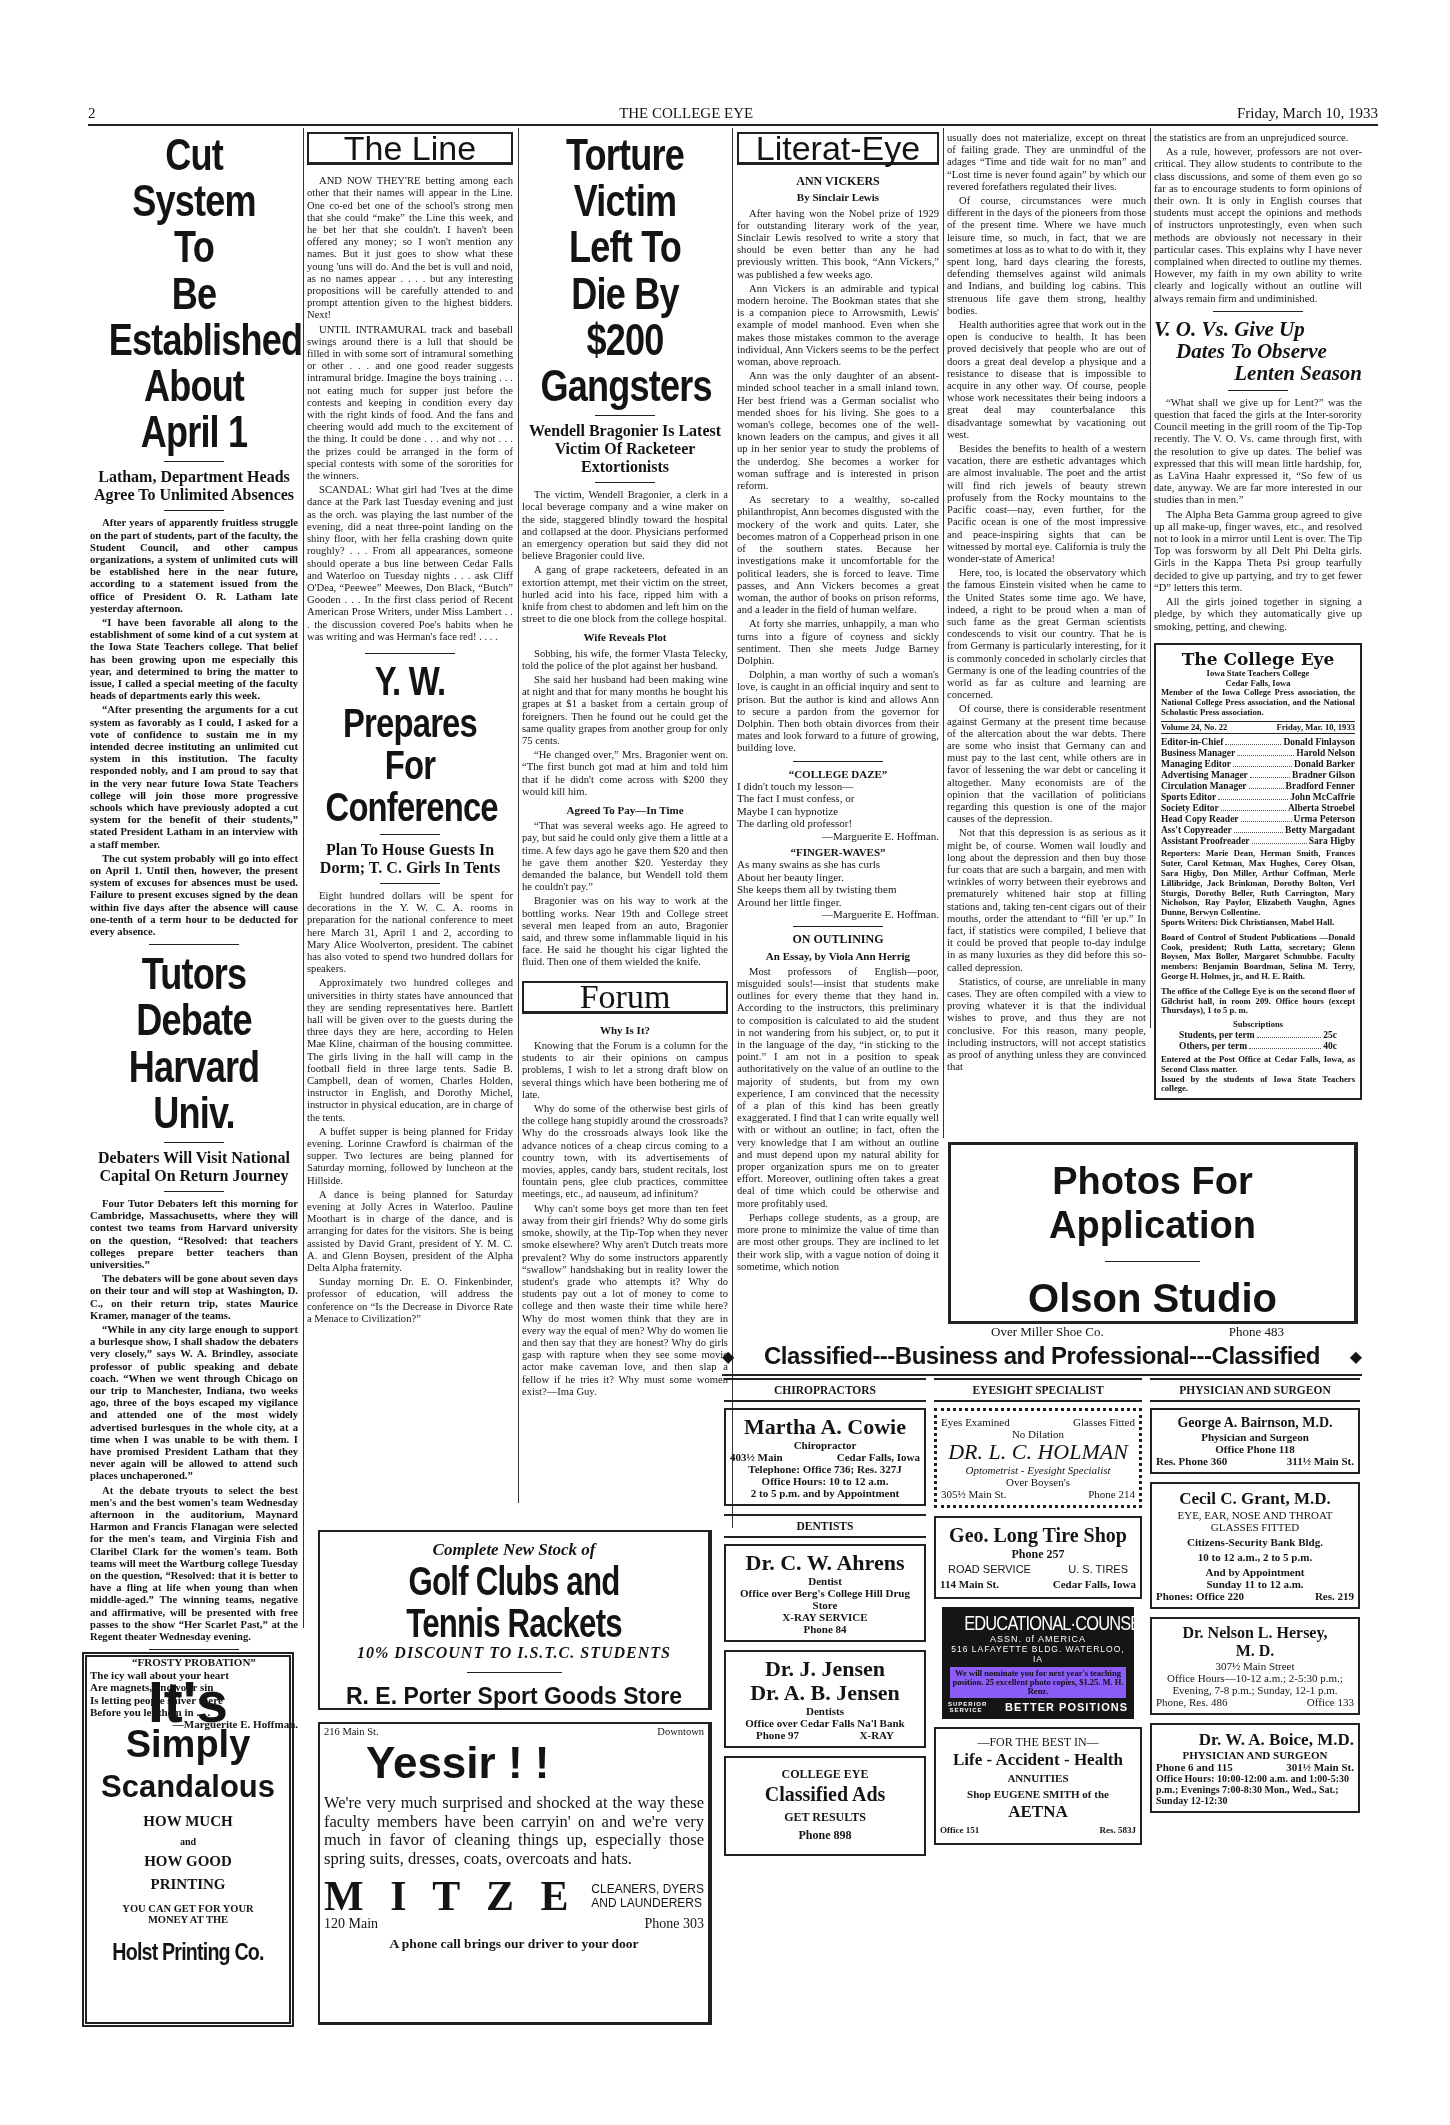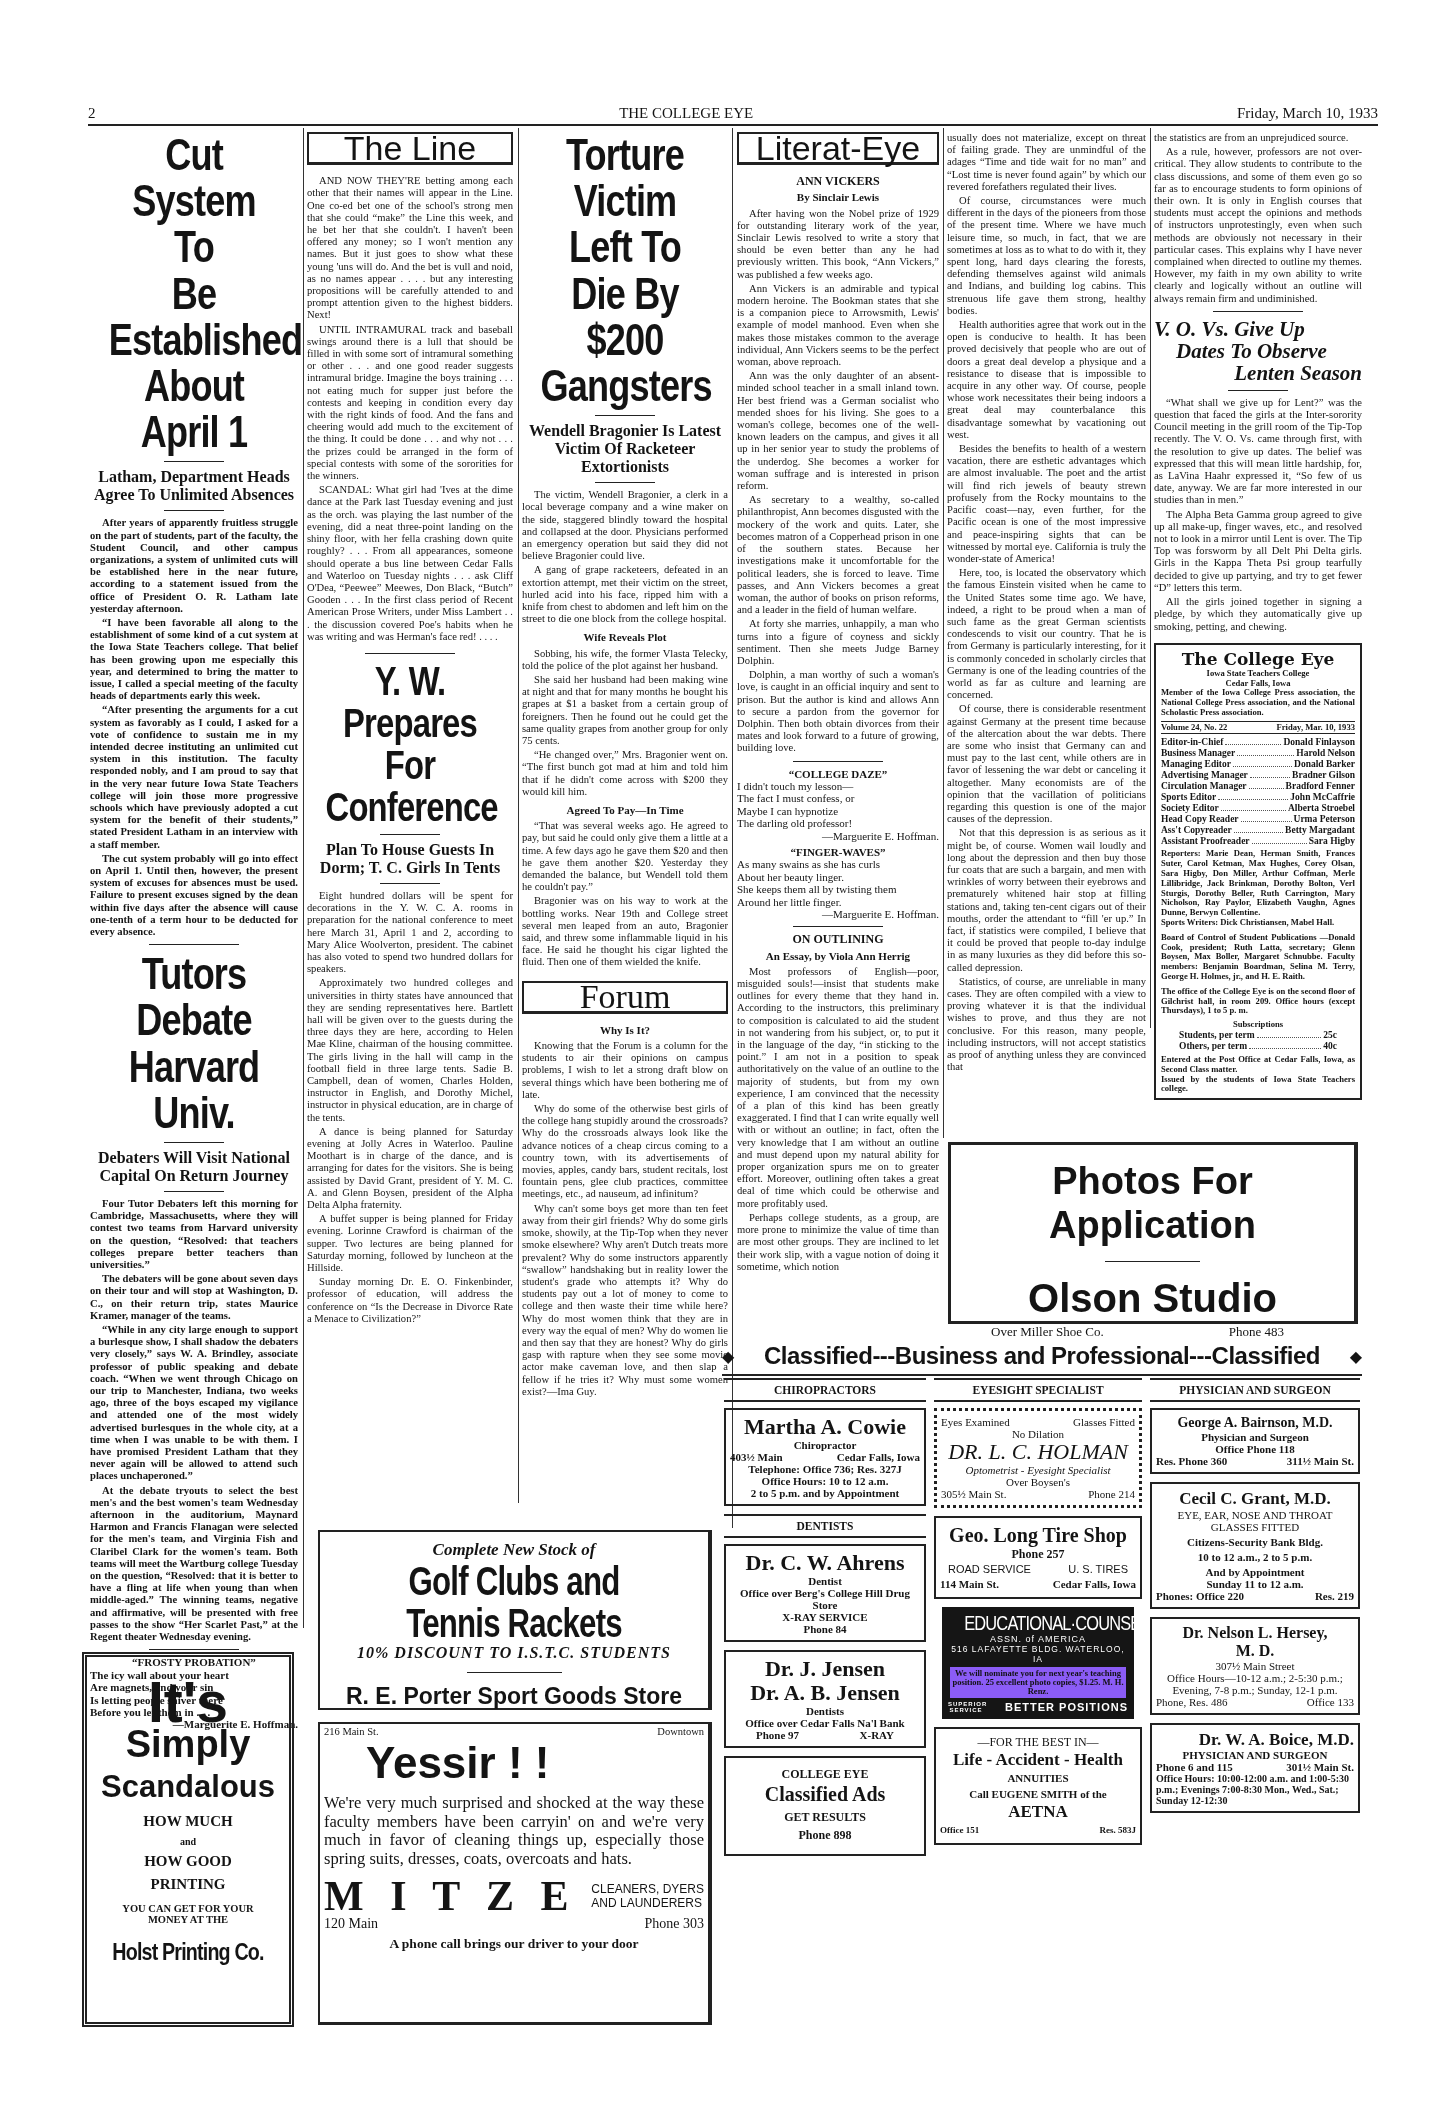--- a/index.html
+++ b/index.html
@@ -104,22 +104,22 @@
   <div class="dash" style="width:90px;margin-top:10px"></div>
   <div class="hl hl-xl" style="font-size:40px">
     <div>Y. W. Prepares</div>
     <div>For Conference</div>
   </div>
   <div class="dash"></div>
   <div class="sub">Plan To House Guests In Dorm; T. C. Girls In Tents</div>
   <div class="dash"></div>
   <p>Eight hundred dollars will be spent for decorations in the Y. W. C. A. rooms in preparation for the national conference to meet here March 31, April 1 and 2, according to Mary Alice Woolverton, president. The cabinet has also voted to spend two hundred dollars for speakers.</p>
   <p>Approximately two hundred colleges and universities in thirty states have announced that they are sending representatives here. Bartlett hall will be given over to the guests during the three days they are here, according to Helen Mae Kline, chairman of the housing committee. The girls living in the hall will camp in the football field in three large tents. Sadie B. Campbell, dean of women, Charles Holden, instructor in English, and Dorothy Michel, instructor in physical education, are in charge of the tents.</p>
+  <p>A buffet supper is being planned for Friday evening. Lorinne Crawford is chairman of the supper. Two lectures are being planned for Saturday morning, followed by luncheon at the Hillside.</p>
   <p>A dance is being planned for Saturday evening at Jolly Acres in Waterloo. Pauline Moothart is in charge of the dance, and is arranging for dates for the visitors. She is being assisted by David Grant, president of Y. M. C. A. and Glenn Boysen, president of the Alpha Delta Alpha fraternity.</p>
-  <p>A buffet supper is being planned for Friday evening. Lorinne Crawford is chairman of the supper. Two lectures are being planned for Saturday morning, followed by luncheon at the Hillside.</p>
   <p>Sunday morning Dr. E. O. Finkenbinder, professor of education, will address the conference on “Is the Decrease in Divorce Rate a Menace to Civilization?”</p>
 </div>
 
 <div class="col" style="left:522px;top:132px;width:206px">
   <div class="hl hl-xl">
     <div>Torture Victim</div>
     <div>Left To Die By</div>
     <div>$200 Gangsters</div>
   </div>
   <div class="dash"></div>
@@ -398,21 +398,21 @@
     <div style="background:#8b5cf6;color:#111;font-weight:bold;font-size:8.5px;line-height:9px;margin:3px 2px;padding:2px">We will nominate you for next year's teaching position. 25 excellent photo copies, $1.25. M. H. Renz.</div>
     <div class="sans row" style="align-items:center;font-size:11px;font-weight:bold;letter-spacing:1px">
       <span style="font-size:6px;line-height:6px;width:36px">SUPERIOR SERVICE</span>
       <span>BETTER POSITIONS</span>
     </div>
   </div>
   <div class="card" style="line-height:16px">
     <div style="font-size:12px">—FOR THE BEST IN—</div>
     <div class="b" style="font-size:17px;line-height:20px">Life - Accident - Health</div>
     <div class="b">ANNUITIES</div>
-    <div class="b">Call EUGENE SMITH of the</div>
+    <div class="b">Shop EUGENE SMITH of the</div>
     <div class="b" style="font-size:17px;line-height:20px">AETNA</div>
     <div class="row b" style="font-size:9px">
         <span>Office 151</span>
         <span>Res. 583J</span>
       </div>
   </div>
 </div>
 
 <div class="abs" style="left:1150px;top:1378px;width:210px">
   <div class="cls-head">PHYSICIAN AND SURGEON</div>

